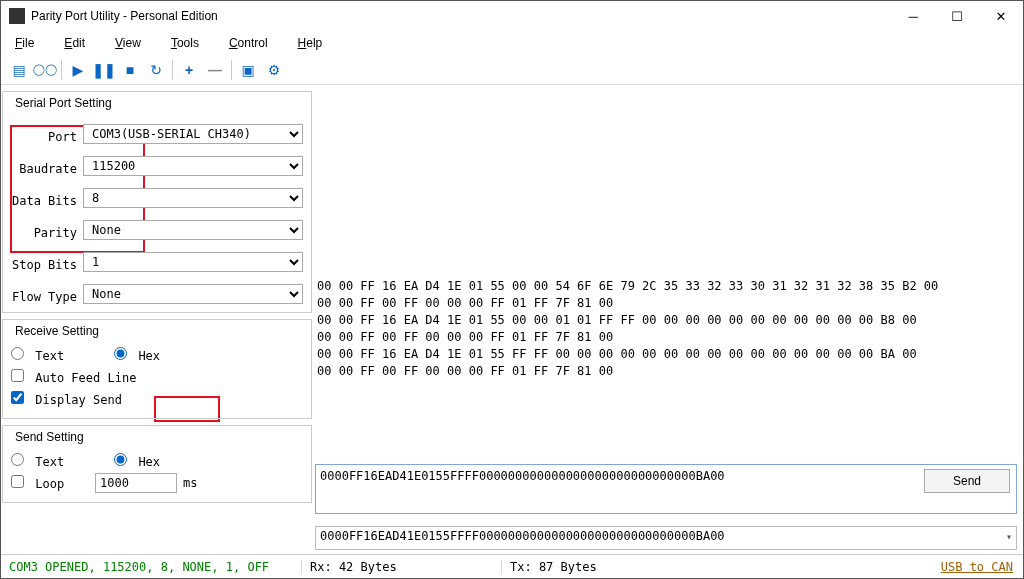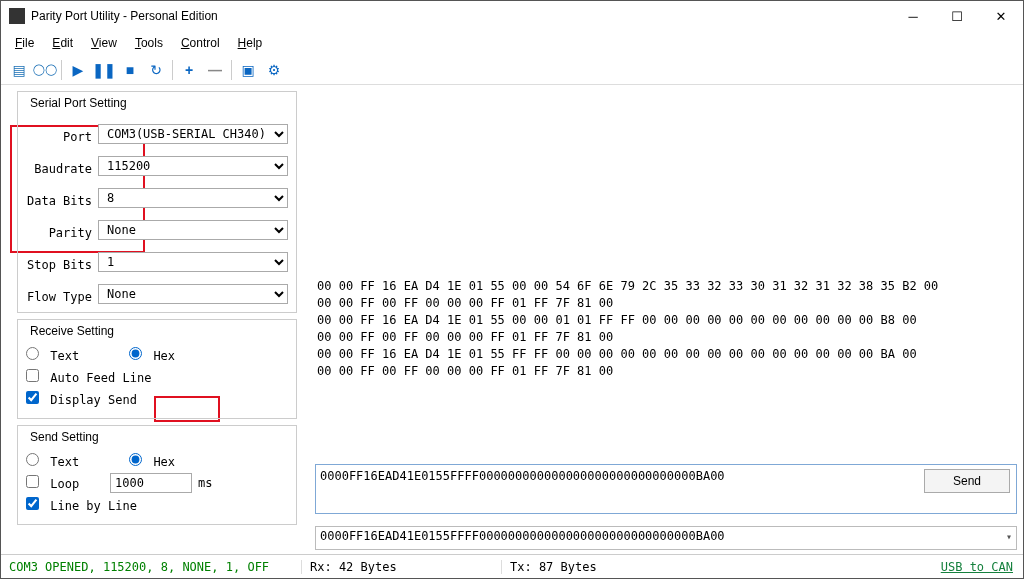--- a/index.html
+++ b/index.html
@@ -1,49 +1,49 @@
 <!DOCTYPE html>
 <html><head>
 <meta charset="utf-8">
 <style>
   * { box-sizing: border-box; margin: 0; padding: 0; }
   body { font-family: "Segoe UI", Tahoma, sans-serif; font-size: 12px; background: #fff; color: #000; width: 1024px; height: 579px; overflow: hidden; border: 1px solid #555; display: flex; flex-direction: column; }
   .titlebar { height: 30px; display: flex; align-items: center; padding: 0 0 0 8px; background: #fff; }
   .titlebar .app-icon { width: 16px; height: 16px; background: #333; margin-right: 6px; }
   .titlebar .title { flex: 1; font-size: 12px; }
   .titlebar .win-btn { width: 44px; height: 30px; display: flex; align-items: center; justify-content: center; font-size: 13px; }
-  .menubar { height: 24px; display: flex; align-items: center; padding: 0 6px; gap: 2px; }
+  .menubar { height: 24px; display: flex; align-items: center; padding: 0 6px; gap: 14px; }
   .menubar .menu { padding: 2px 8px; }
   .menubar .menu u { text-decoration: underline; }
   .toolbar { height: 30px; display: flex; align-items: center; padding: 0 6px; gap: 2px; border-bottom: 1px solid #ddd; }
   .toolbar .tbtn { width: 24px; height: 24px; display: flex; align-items: center; justify-content: center; font-size: 14px; color: #1a6fb5; }
   .toolbar .sep { width: 1px; height: 20px; background: #ccc; margin: 0 2px; }
   .content { flex: 1; display: flex; min-height: 0; }
-  .left { width: 312px; padding: 6px 16px; display: flex; flex-direction: column; gap: 6px; }
+  .left { width: 312px; padding: 6px 1px; display: flex; flex-direction: column; gap: 6px; }
   .grp { border: 1px solid #ccc; padding: 6px 8px 8px 8px; position: relative; }
   .grp-title { font-size: 12px; padding: 0 4px; position: relative; top: -2px; }
   .row { display: flex; align-items: flex-end; height: 24px; margin-top: 8px; }
   .row .lbl { width: 72px; text-align: right; padding-right: 6px; font-family: Consolas, monospace; font-size: 12px; }
   .row select, .row input[type=text] { flex: 1; height: 20px; font-family: Consolas, monospace; font-size: 12px; border: 1px solid #aaa; background: #fff; padding: 0 4px; }
   .rcv-row { display: flex; align-items: center; height: 22px; gap: 6px; font-family: Consolas, monospace; }
   .rcv-row input[type=radio], .rcv-row input[type=checkbox] { accent-color: #0066cc; margin-right: 4px; }
   .rcv-pair { display: flex; gap: 50px; }
   .spin { width: 82px; height: 20px; border: 1px solid #aaa; font-family: Consolas, monospace; font-size: 12px; padding: 0 4px; }
   .hilite1 { position: absolute; border: 2px solid #e01020; pointer-events: none; }
   .right { flex: 1; display: flex; flex-direction: column; padding: 4px 6px 4px 2px; gap: 12px; }
   .log { flex: 1; border: none; font-family: Consolas, monospace; font-size: 12px; white-space: pre-wrap; line-height: 17px; position: relative; padding-left: 2px; padding-top: 2px; overflow: hidden; }
   .sendbox { border: 1px solid #7fa8d6; display: flex; }
   .sendbox textarea { flex: 1; border: none; resize: none; font-family: Consolas, monospace; font-size: 12px; padding: 4px; height: 48px; outline: none; }
   .sendbox .sendbtn { width: 86px; margin: 4px 6px; align-self: flex-start; height: 24px; border: 1px solid #aaa; background: #f4f4f4; font-size: 12px; }
   .history { border: 1px solid #bbb; height: 24px; font-family: Consolas, monospace; font-size: 12px; padding: 2px 4px; position: relative; }
   .history .drop { position: absolute; right: 4px; top: 4px; font-size: 10px; color: #555; }
   .status { height: 24px; border-top: 1px solid #ccc; display: flex; align-items: center; font-family: Consolas, monospace; font-size: 12px; }
   .status .green { color: #008000; padding: 0 8px; width: 300px; }
   .status .cell { width: 200px; padding: 0 8px; border-left: 1px solid #ddd; }
-  .status .link { color: #15803d; text-decoration: underline; padding: 0 10px; margin-left: auto; }
+  .status .link { color: #a16207; text-decoration: underline; padding: 0 10px; margin-left: auto; }
 </style>
 </head>
 <body>
 
 <div class="titlebar">
   <div class="app-icon"></div>
   <div class="title">Parity Port Utility - Personal Edition</div>
   <div class="win-btn">─</div>
   <div class="win-btn">☐</div>
   <div class="win-btn">✕</div>
@@ -126,23 +126,20 @@
       <div class="grp-title">Send Setting</div>
       <div class="rcv-row rcv-pair" style="margin-top:4px;">
         <label><input type="radio" name="tx" style=""> <span>Text</span></label>
         <label><input type="radio" name="tx" checked="" style=""> <span>Hex</span></label>
       </div>
       <div class="rcv-row">
         <label style="width:78px;"><input type="checkbox" style=""> <span>Loop</span></label>
         <input class="spin" type="text" value="1000" style="">
         <span>ms</span>
       </div>
-      <div class="rcv-row">
-          <label><input type="checkbox" checked="" style=""> <span>Line by Line</span></label>
-        </div>
     </div>
   </div>
 
   <div class="right">
     <div class="log">
       
       
       
 
 

